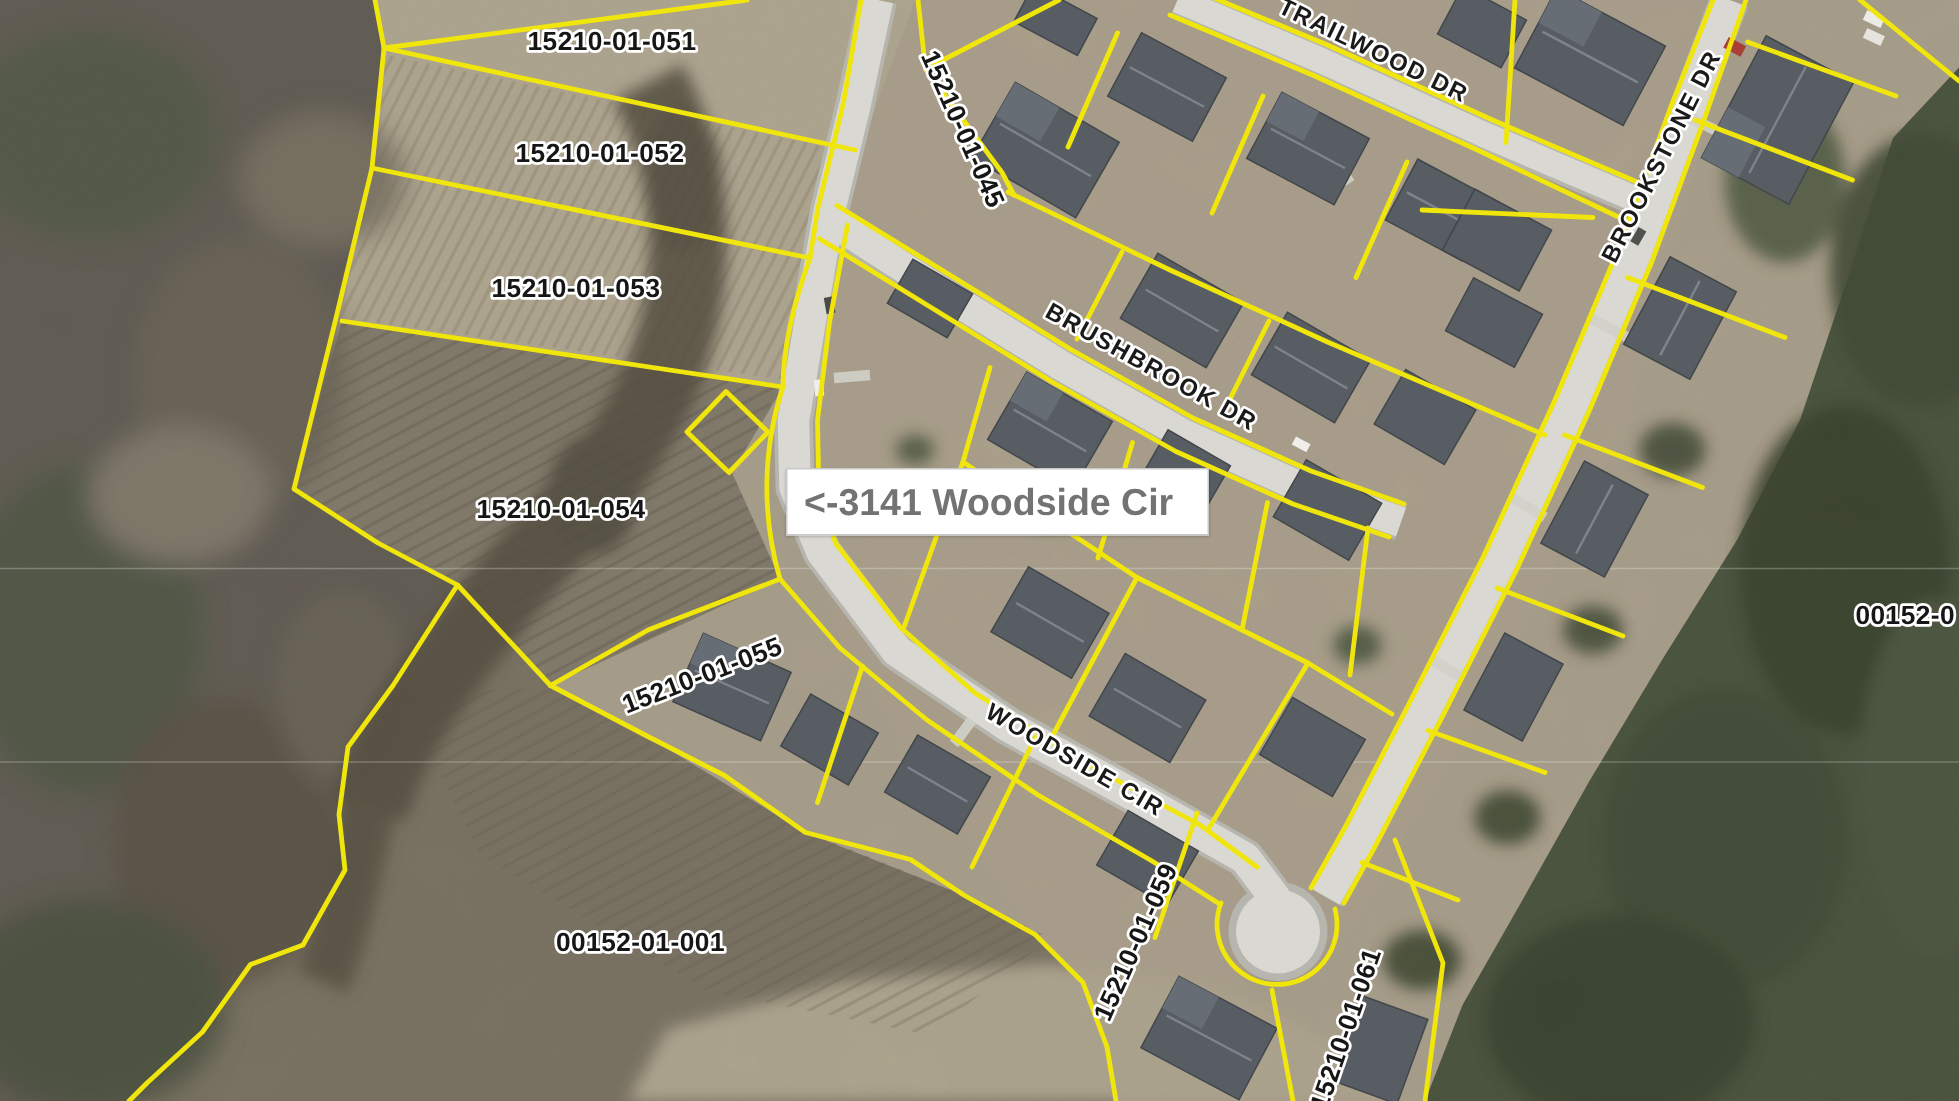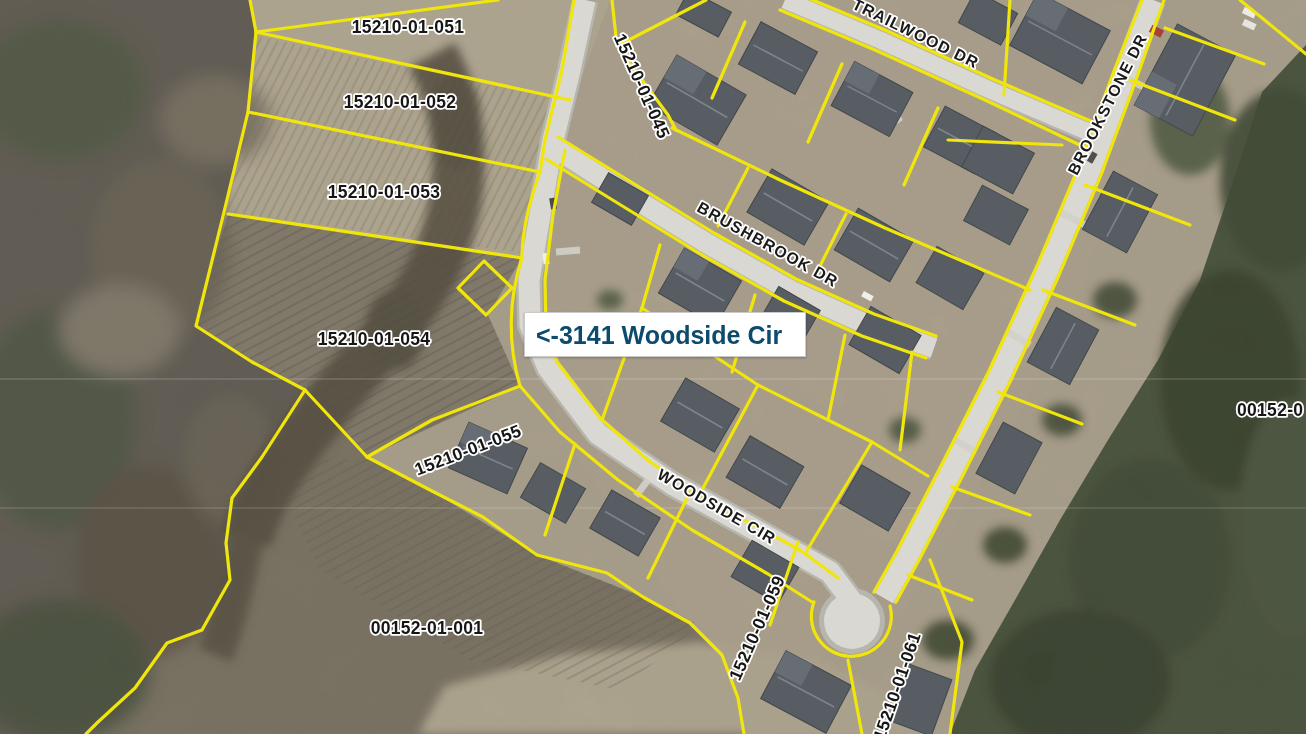--- a/index.html
+++ b/index.html
@@ -16,21 +16,21 @@
   }
   .street {
     font:700 16px "Liberation Sans", sans-serif;
     fill:#1a1a1a; stroke:#ffffff; stroke-width:3.4px;
     stroke-linejoin:round; paint-order:stroke; letter-spacing:1.1px;
   }
   .callout {
     position:absolute; left:524px; top:312px; width:282px; height:45px;
     background:#ffffff; border:1px solid #c9c9c9;
     box-shadow:0 1px 2px rgba(0,0,0,.25);
-    color:#0c4a6e; font:700 25px/45px "Liberation Sans", sans-serif;
+    color:#737373; font:700 25px/45px "Liberation Sans", sans-serif;
     padding-left:11px; box-sizing:border-box; white-space:nowrap; overflow:hidden;
   }
   .house { fill:#575d63; stroke:#42474c; stroke-width:1; }
   .wing  { fill:#676d74; stroke:none; }
   .ridge { stroke:#7d848b; stroke-width:1.6; }
   .drive { stroke:#d2d1ca; stroke-width:7; fill:none; opacity:.9; }
 </style>
 </head>
 <body>
 

